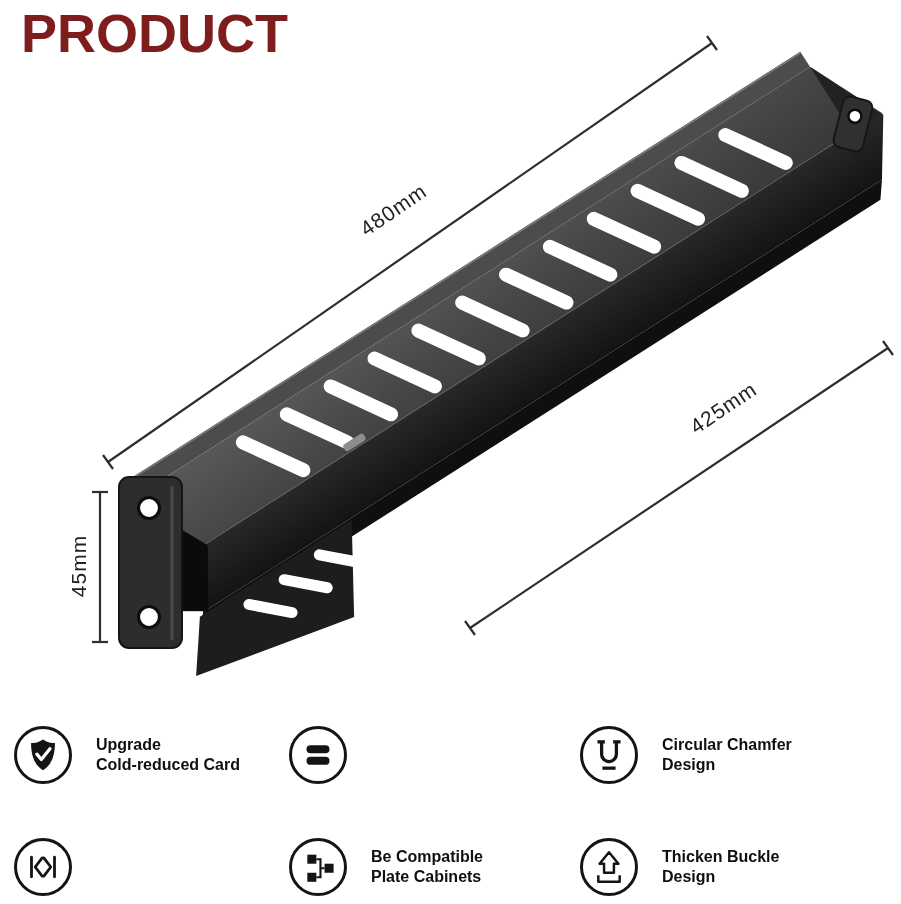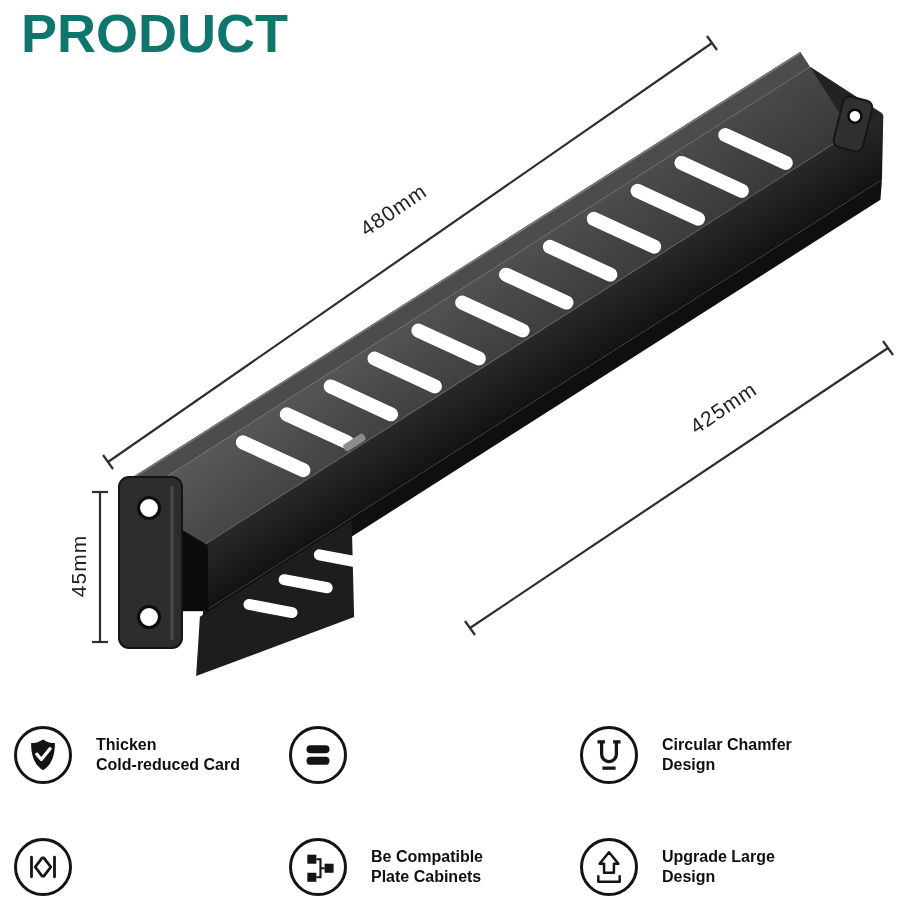--- a/index.html
+++ b/index.html
@@ -1,20 +1,20 @@
 <!DOCTYPE html>
 <html><head>
 <meta charset="utf-8">
 <style>
   html,body{margin:0;padding:0;background:#ffffff;}
   body{width:901px;height:904px;overflow:hidden;font-family:"Liberation Sans",sans-serif;}
   .page{position:relative;width:901px;height:904px;background:#ffffff;}
 
   
-  .page-title{position:absolute;left:21px;top:4px;z-index:3;color:#0f766e;
+  .page-title{position:absolute;left:21px;top:4px;z-index:3;color:#7f1d1d;
               font-weight:900;font-size:54px;line-height:58px;letter-spacing:0px;}
 
   
   .hero-svg{position:absolute;left:0;top:0;z-index:1;}
 
   
   .dim{position:absolute;z-index:2;font-size:21px;color:#222222;letter-spacing:1px;white-space:nowrap;}
   .dim-length{left:356px;top:198px;transform:rotate(-34.5deg);}
   .dim-depth{left:686px;top:396px;transform:rotate(-34deg);}
   .dim-height{left:48px;top:554px;transform:rotate(-90deg);}
@@ -120,21 +120,21 @@
   <div class="features">
 
     <div class="feature">
       <span class="fe-icon">
         <svg viewBox="0 0 56 56">
           <path d="M28 9 C33 12.5 38 13.5 42.5 13.5 C42.5 29 38.5 40 28 46.5 C17.5 40 13.5 29 13.5 13.5 C18 13.5 23 12.5 28 9 Z" fill="#141414"></path>
           <polyline points="20.5,27 26,33.5 36.5,20.5" fill="none" stroke="#ffffff" stroke-width="4" stroke-linecap="round" stroke-linejoin="round"></polyline>
         </svg>
       </span>
       <span class="fe-text">
-        <div>Thicken</div>
+        <div>Upgrade</div>
         <div>Cold-reduced Card</div>
       </span>
     </div>
 
     <div class="feature">
       <span class="fe-icon">
         <svg viewBox="0 0 56 56">
           <rect x="14" y="16" width="28" height="10" rx="5" fill="#141414"></rect>
           <rect x="14" y="30" width="28" height="10" rx="5" fill="#141414"></rect>
         </svg>
@@ -183,19 +183,19 @@
     </div>
 
     <div class="feature">
       <span class="fe-icon">
         <svg viewBox="0 0 56 56">
           <path d="M28 10 L39.5 24 L34 24 L34 35 L22 35 L22 24 L16.5 24 Z" fill="none" stroke="#141414" stroke-width="3" stroke-linejoin="round"></path>
           <path d="M15 38 v8 h26 v-8" fill="none" stroke="#141414" stroke-width="3" stroke-linejoin="round"></path>
         </svg>
       </span>
       <span class="fe-text">
-        <div>Upgrade Large</div>
+        <div>Thicken Buckle</div>
         <div>Design</div>
       </span>
     </div>
 
   </div>
 </div>
 
 </body></html>

